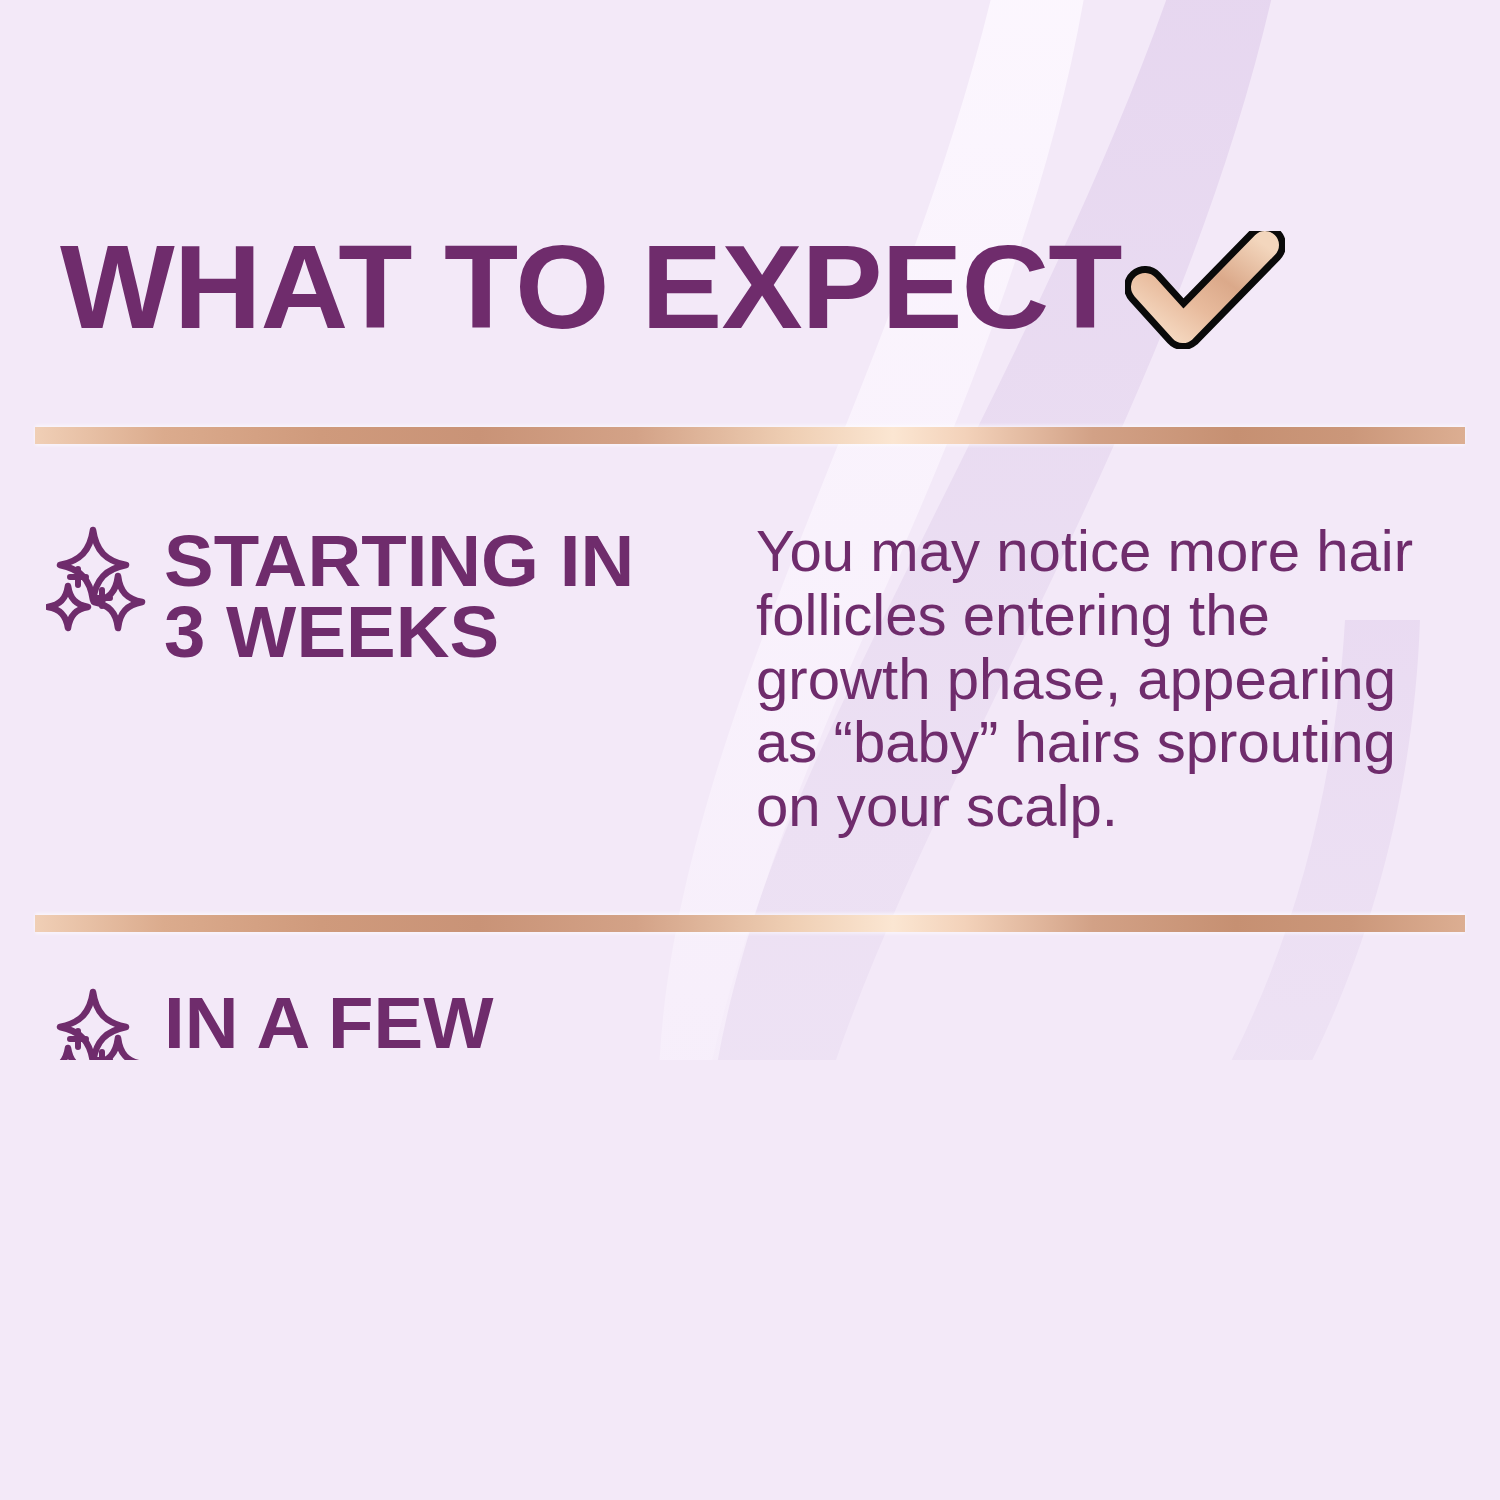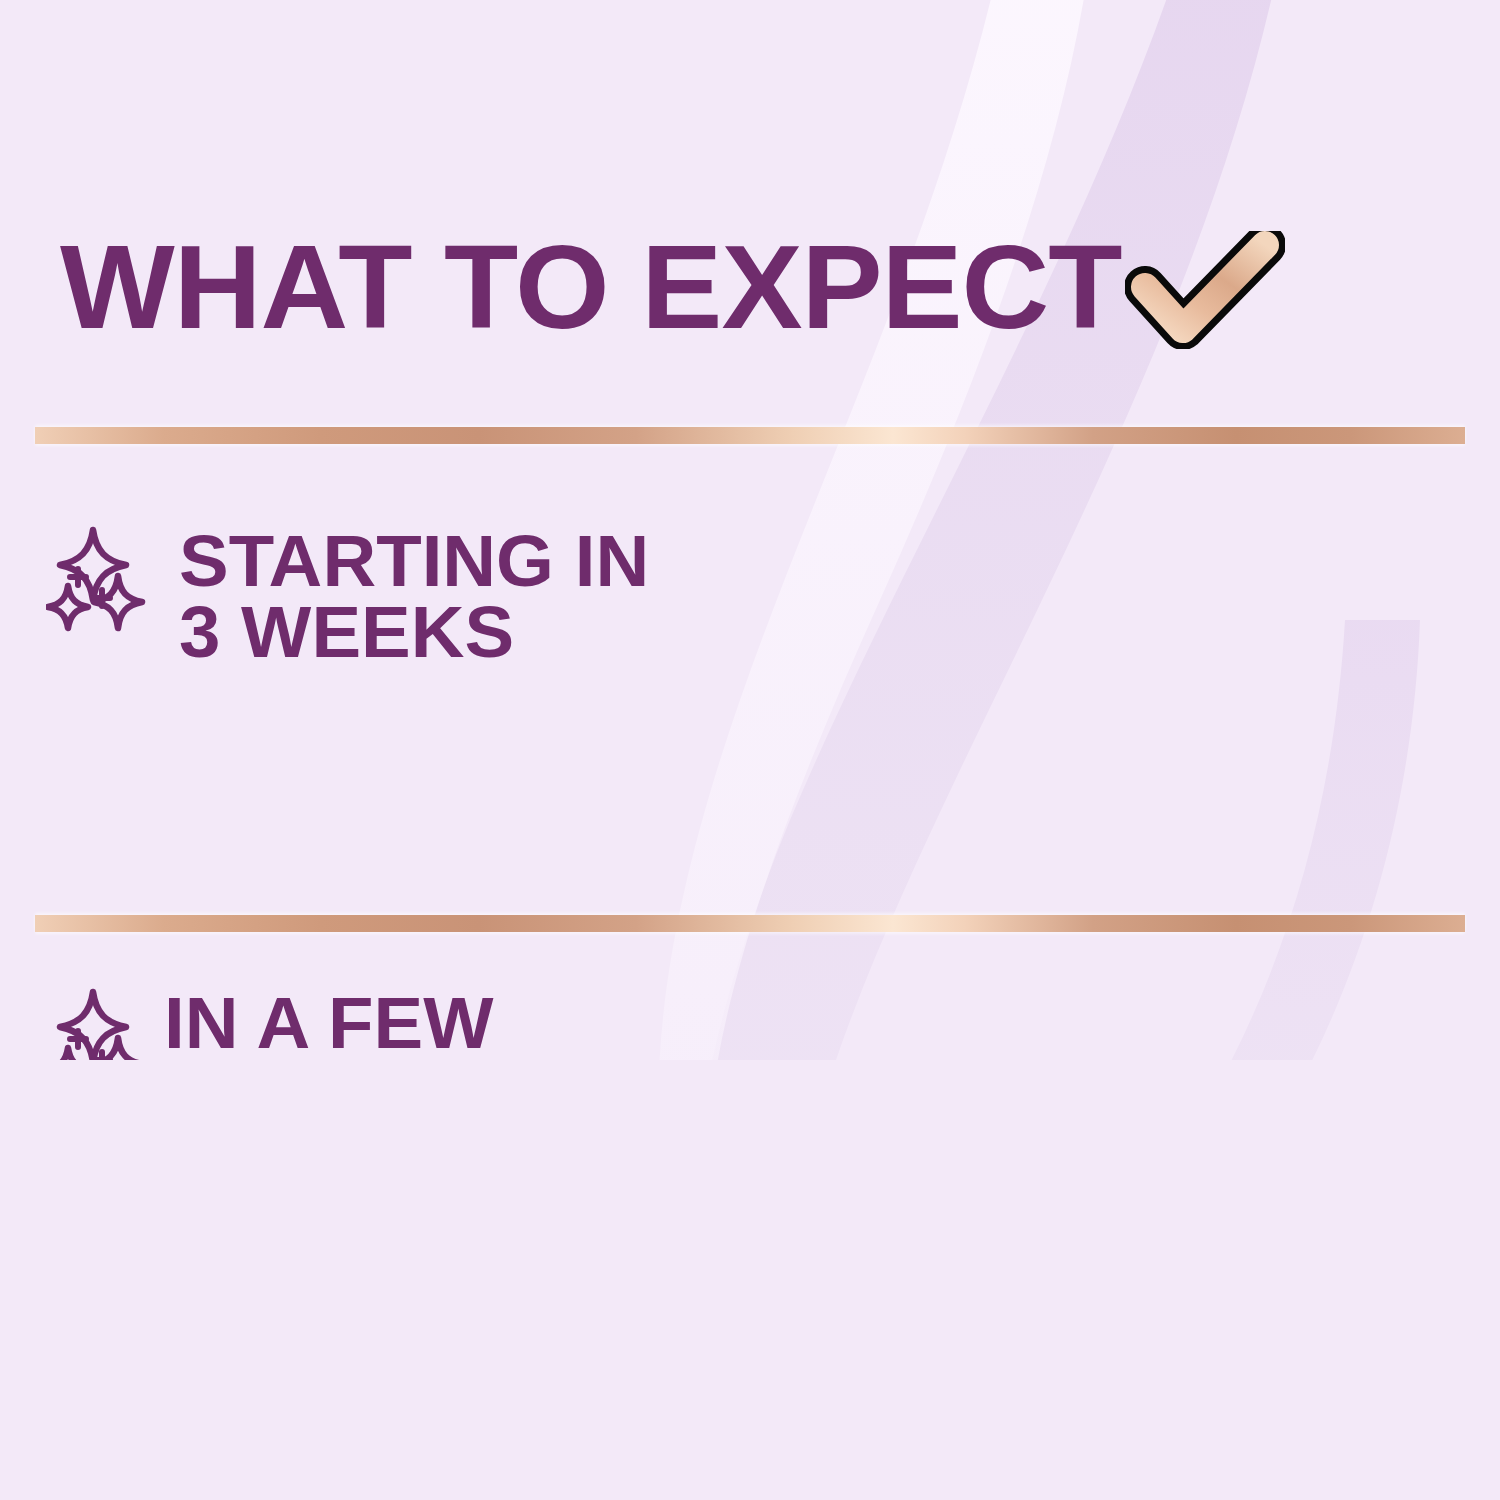--- a/index.html
+++ b/index.html
@@ -90,21 +90,21 @@
 
   
   .section {
     position: absolute;
     left: 46px;
     width: 1400px;
     display: flex;
     align-items: flex-start;
     z-index: 3;
   }
-  #section-1 { top: 516px; gap: 15px; }
+  #section-1 { top: 516px; }
   #section-2 { top: 978px; }
 
   .sparkle-cell {
     flex: 0 0 118px;
     padding-top: 6px;
     line-height: 0;
   }
   .heading-cell {
     flex: 0 0 592px;
     padding-top: 10px;
@@ -192,20 +192,23 @@
           <path d="M22,64 C24,77 30,83 42,85 C30,87 24,93 22,106 C20,93 14,87 2,85 C14,83 20,77 22,64 Z"></path>
           <path d="M32,47 L32,63 M24,55 L40,55" stroke-width="6"></path>
           <path d="M56,68 L56,84 M48,76 L64,76" stroke-width="6"></path>
         </g>
       </svg>
     </div>
     <div class="heading-cell">
       <h2 class="section-heading">STARTING IN
 3 WEEKS</h2>
     </div>
+    <div class="body-cell">
+      <p class="section-body">You may notice more hair follicles entering the growth phase, appearing as “baby” hairs sprouting on your scalp.</p>
+    </div>
   </div>
 
   <div class="divider" id="divider-2"></div>
 
   <div class="section" id="section-2">
     <div class="sparkle-cell">
       <svg width="105" height="112" viewBox="0 0 105 112">
         <g fill="none" stroke="#6f2c6c" stroke-width="6.5" stroke-linejoin="round" stroke-linecap="round">
           <path d="M47,8 C50,29 60,39 80,43 C60,47 50,57 47,78 C44,57 34,47 14,43 C34,39 44,29 47,8 Z"></path>
           <path d="M75,60 C77,76 84,83 99,86 C84,89 77,96 75,112 C73,96 66,89 51,86 C66,83 73,76 75,60 Z" transform="translate(-3,-6)"></path>

